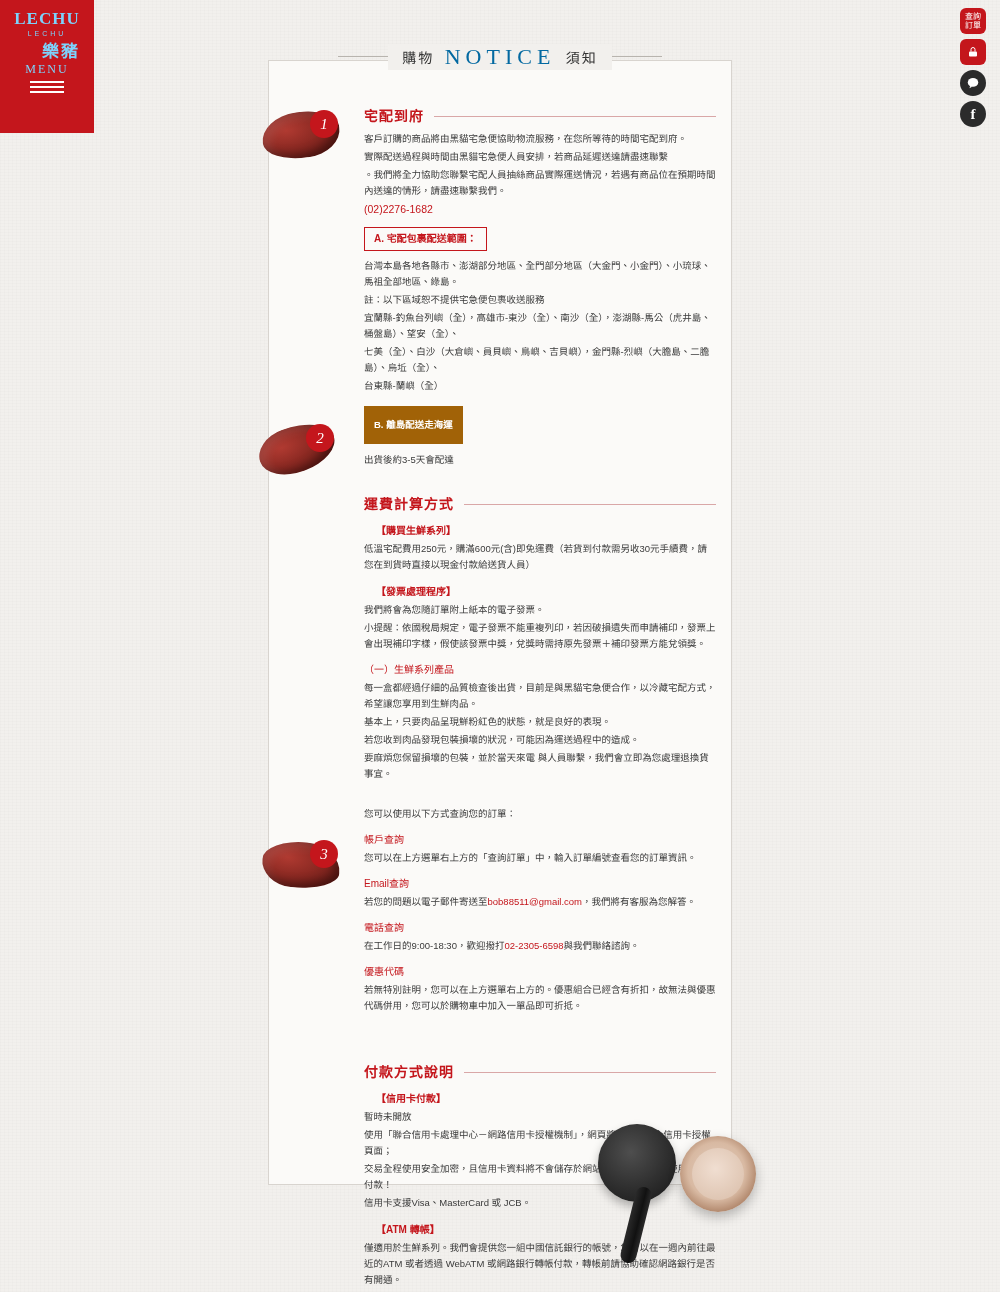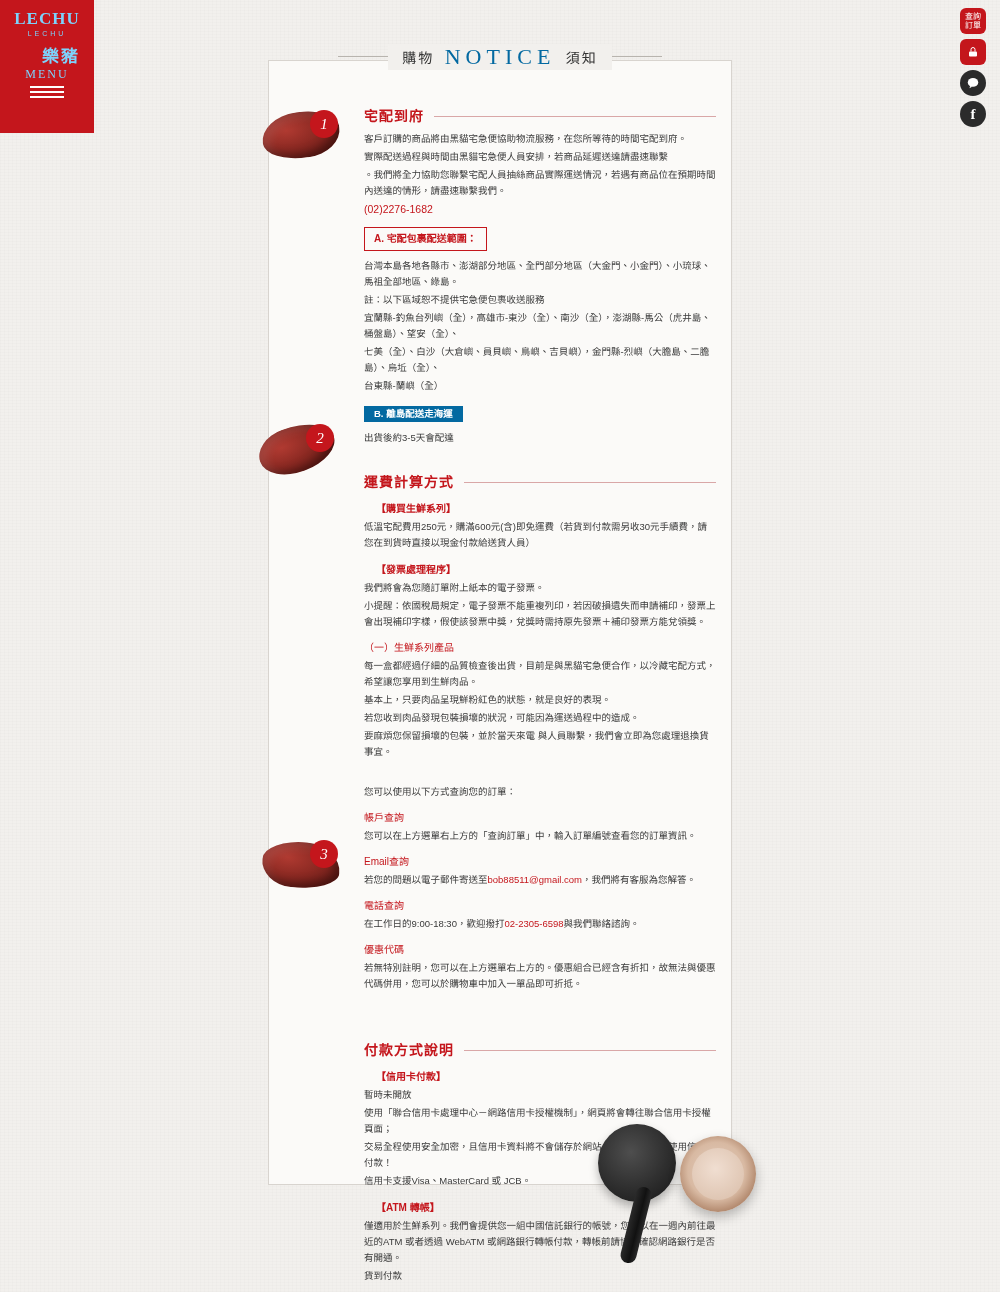--- a/index.html
+++ b/index.html
@@ -44,21 +44,20 @@
   }
   .logo-sub {
     font-size: 7px;
     letter-spacing: 3px;
     margin-top: 1px;
   }
   .logo-cn {
     font-size: 17px;
     font-weight: bold;
     letter-spacing: 2px;
-    margin-top: 5px;
     padding-left: 28px;
   }
   .logo-menu {
     font-size: 12px;
     letter-spacing: 2px;
     font-family: "Liberation Serif", serif;
   }
   .burger { width: 34px; margin: 4px auto 0; }
   .burger span { display: block; height: 2px; background: #fff; margin-bottom: 3px; }
   .burger span:nth-child(2) { width: 100%; }
@@ -179,23 +178,23 @@
     display: inline-block;
     border: 1px solid #c4161c;
     color: #c4161c;
     padding: 3px 9px;
     font-size: 10px;
     margin: 8px 0 7px 0;
     font-weight: bold;
   }
   .box-solid {
     display: inline-block;
-    background: #0369a1;
+    background: #a16207;
     color: #fff;
-    padding: 0 10px;
+    padding: 11px 10px;
     font-size: 9.5px;
     margin: 10px 0 8px 0;
     font-weight: bold;
   }
   .bank-box {
     background: #c4161c;
     color: #fff;
     padding: 9px 12px;
     width: 216px;
     font-size: 9.5px;

